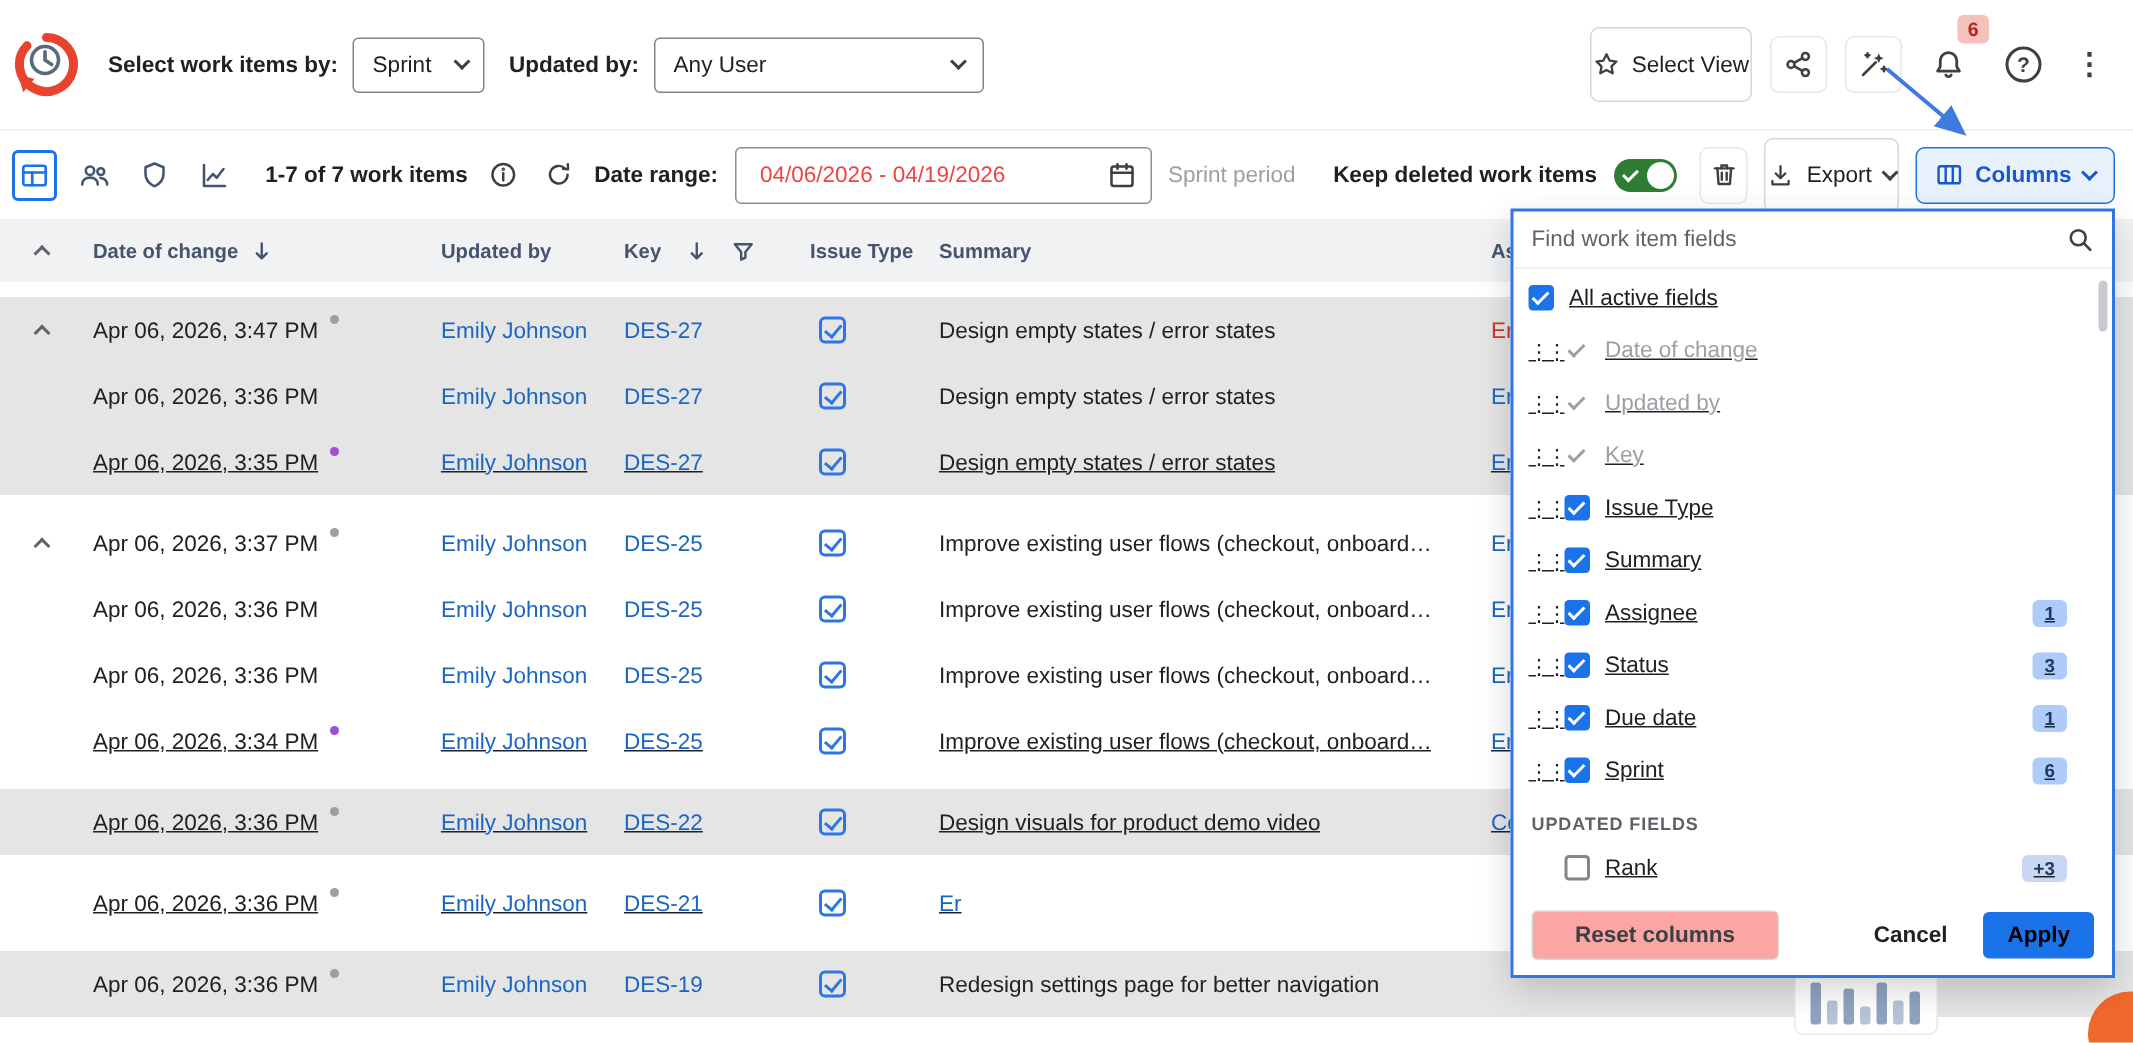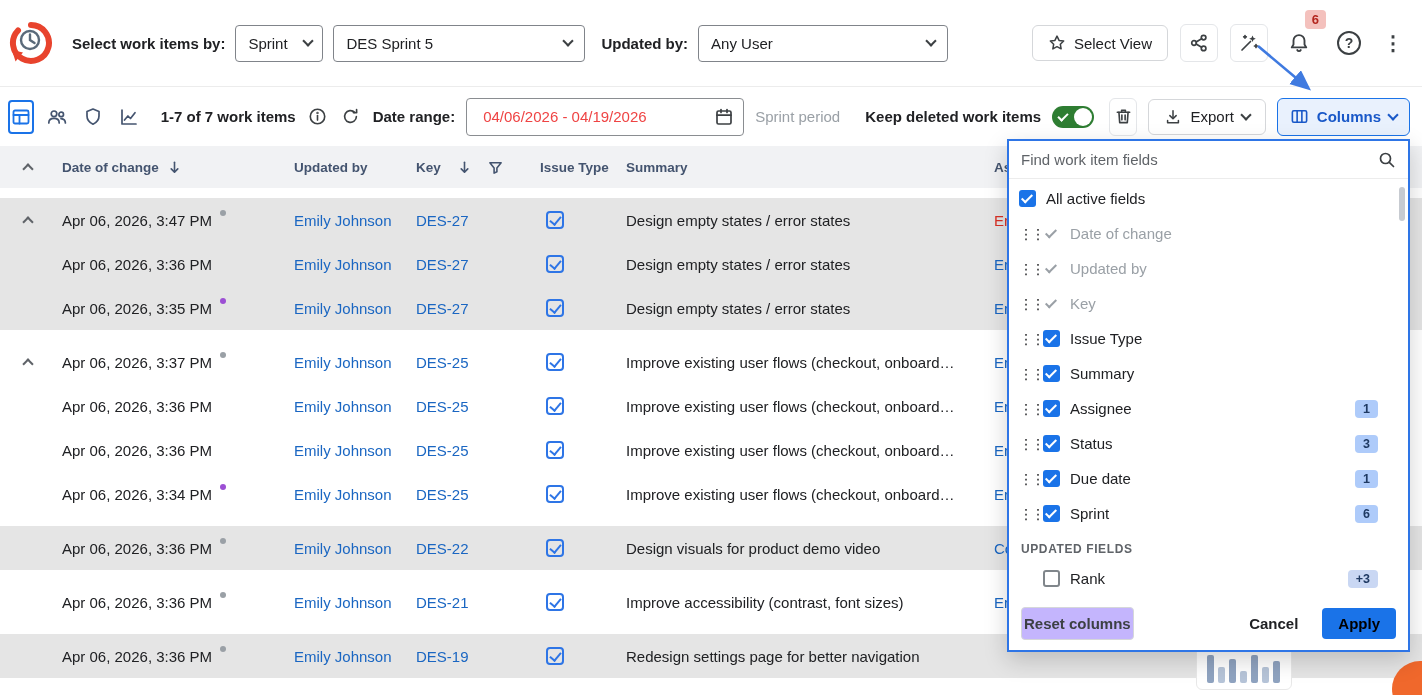--- a/index.html
+++ b/index.html
@@ -22,22 +22,22 @@
   .hlbl{font-weight:700;white-space:nowrap;}
   .dd{height:37px;border:1px solid #80848a;border-radius:4px;background:#fff;display:flex;
       align-items:center;padding:0 12px;cursor:pointer;gap:8px;}
   .dd .sp{flex:1;}
   .chv{width:8px;height:8px;border-right:2px solid #3c4043;border-bottom:2px solid #3c4043;
        transform:rotate(45deg);margin-top:-4px;flex:0 0 8px;}
   .chv.up{transform:rotate(-135deg);margin-top:4px;}
   .chv.gray{border-color:#5f6368;}
   .chv.blue{border-color:#1958c8;}
   .hright{margin-left:auto;display:flex;align-items:center;gap:12px;}
-  .btn-outline{height:36px;border:1px solid #d5d7da;border-radius:6px;display:flex;align-items:center;
-       gap:8px;padding:0 15px;background:#fff;white-space:nowrap;}
+  .btn-outline{height:50px;border:1px solid #d5d7da;border-radius:6px;display:flex;align-items:center;
+       gap:8px;padding:0 1px;background:#fff;white-space:nowrap;}
   .icon-btn{width:38px;height:38px;border:1px solid #e4e6e9;border-radius:6px;display:flex;
        align-items:center;justify-content:center;background:#fff;position:relative;}
   .icon-btn.plain{border:none;}
   .nbadge{position:absolute;top:-14px;right:-8px;background:#f4c1bd;color:#b3261e;border-radius:4px;
        padding:1px 7px;font-size:13px;font-weight:700;line-height:17px;}
   .qcircle{width:24px;height:24px;border:2px solid #3c4043;border-radius:50%;display:flex;
        align-items:center;justify-content:center;font-weight:700;font-size:14px;color:#3c4043;}
   .dots{font-size:20px;font-weight:700;color:#3c4043;line-height:1;}
 
   
@@ -59,60 +59,60 @@
        border:solid #fff;border-width:0 2px 2px 0;transform:rotate(45deg);}
   .columns-btn{height:38px;display:flex;align-items:center;gap:8px;padding:0 12px;
        border:1.5px solid var(--accent);background:#e9f1fd;color:#1958c8;border-radius:6px;font-weight:600;}
 
   
   .grid{display:grid;grid-template-columns:56px 232px 122px 124px 86px 368px 1fr;align-items:center;}
   .thead{background:#f1f2f4;height:42px;font-size:13.5px;font-weight:700;color:#44546f;}
   .tbody{margin-top:10px;}
   .row{height:44px;}
   .row.gray{background:#e5e5e5;}
-  .row.gap{margin-bottom:10px;}
+  .row.gap{margin-bottom:10px;text-decoration:underline;}
   .cell{padding-left:6px;display:flex;align-items:center;gap:8px;min-width:0;}
   .c-center{justify-content:center;padding-left:0;}
   .cell.ell span{overflow:hidden;white-space:nowrap;text-overflow:ellipsis;max-width:100%;}
   .link{color:var(--link);text-decoration:none;white-space:nowrap;}
   .link.red{color:var(--danger);}
   .dot{width:6px;height:6px;border-radius:50%;display:inline-block;transform:translateY(-7px);flex:0 0 6px;}
   .dot-gray{background:#9aa0a6;}
   .dot-purple{background:#9c4fd4;}
   .task{width:18px;height:18px;border:2px solid #2e75e6;border-radius:4px;position:relative;
        flex:0 0 18px;margin-left:6px;}
   .task::after{content:"";position:absolute;left:4px;top:1px;width:5px;height:9px;
        border:solid #2e75e6;border-width:0 2px 2px 0;transform:rotate(40deg);}
 
   
   .popup{position:absolute;left:1007px;top:139px;width:403px;border:2px solid var(--popup_border);
        background:#fff;box-shadow:0 8px 22px rgba(0,0,0,.18);z-index:20;}
   .p-search{display:flex;align-items:center;height:38px;padding:0 12px;border-bottom:1px solid #ececec;gap:8px;}
   .p-search input{border:none;outline:none;flex:1;font:inherit;color:#701a75;}
   .p-search input::placeholder{color:#5f6368;}
   .p-body{position:relative;padding-top:2px;}
-  .f-row{display:flex;align-items:center;height:35px;padding:0 30px 0 10px;gap:10px;}
+  .f-row{display:flex;align-items:center;height:35px;padding:0 30px 0 10px;gap:10px;text-decoration:underline;}
   .drag{color:#202124;font-size:14px;letter-spacing:-2px;width:14px;flex:0 0 14px;cursor:grab;line-height:1;}
   .flabel{white-space:nowrap;}
   .f-row.disabled .flabel{color:#9aa0a6;}
   .cb{width:17px;height:17px;border-radius:3px;position:relative;flex:0 0 17px;cursor:pointer;}
   .cb-checked{background:var(--accent);}
   .cb-checked::after{content:"";position:absolute;left:5px;top:2px;width:4px;height:9px;
        border:solid #fff;border-width:0 2px 2px 0;transform:rotate(45deg);}
   .cb-unchecked{border:2px solid #80868b;background:#fff;}
   .cb-disabled::after{content:"";position:absolute;left:5px;top:2px;width:4px;height:9px;
        border:solid #9aa0a6;border-width:0 2px 2px 0;transform:rotate(45deg);}
   .badge{margin-left:auto;background:var(--badge_bg);color:#1f3a63;font-size:12.5px;font-weight:600;
        padding:2px 8px;border-radius:4px;}
   .badge.light{background:#c9d7f3;}
   .sec{height:24px;display:flex;align-items:center;padding:0 12px;font-size:12px;font-weight:700;
        color:#5f6368;letter-spacing:.6px;margin-top:6px;}
   .p-scrollbar{position:absolute;right:3px;top:8px;width:6px;height:34px;background:#c7cbd1;border-radius:3px;}
   .p-footer{display:flex;align-items:center;height:54px;padding:0 12px;gap:24px;}
-  .reset-btn{height:33px;border:1px solid #d5d7da;border-radius:4px;background:#c4b5fd;padding:0 2px;
+  .reset-btn{height:33px;border:1px solid #d5d7da;border-radius:4px;background:#fca5a5;padding:0 28px;
        font-weight:600;color:#3c4043;}
   .cancel-btn{margin-left:auto;font-weight:600;}
   .apply-btn{height:31px;background:var(--accent);color:#000000;border-radius:4px;padding:0 16px;font-weight:600;}
 
   
   .annot{position:absolute;left:1248px;top:36px;z-index:40;pointer-events:none;}
   .bars-card{position:absolute;left:1196px;top:642px;width:96px;height:48px;background:#fff;
        border:1px solid #e8e8e8;border-radius:6px;display:flex;align-items:flex-end;gap:4px;
        padding:6px 10px;z-index:15;}
   .bars-card span{width:7px;border-radius:2px;background:#b6c4d8;display:block;}
@@ -129,27 +129,22 @@
     <circle cx="22" cy="20" r="9" fill="#fff" stroke="#5a6a7a" stroke-width="2.4"></circle>
     <path d="M22 14.5V20l4.5 3" stroke="#5a6a7a" stroke-width="2.4" fill="none" stroke-linecap="round"></path>
     <path d="M4 30l11 2.5-7.5 9z" fill="#e8432d"></path>
   </svg>
   <span class="hlbl">Select work items by:</span>
   <div class="dd" style="width:88px">
     <span>Sprint</span>
     <span class="sp"></span>
       <span class="chv"></span>
   </div>
-  <div class="dd" style="width:252px">
-    <span>DES Sprint 5</span>
-    <span class="sp"></span>
-      <span class="chv"></span>
-  </div>
   <span class="hlbl" style="margin-left:6px">Updated by:</span>
-  <div class="dd" style="width:250px">
+  <div class="dd" style="width:220px">
     <span>Any User</span>
     <span class="sp"></span>
       <span class="chv"></span>
   </div>
 
   <div class="hright">
     <button class="btn-outline">
       <svg width="18" height="18" viewBox="0 0 20 20" class="st-dark">
         <path d="M10 2.4l2.3 4.7 5.1.7-3.7 3.6.9 5.1-4.6-2.4-4.6 2.4.9-5.1L2.6 7.8l5.1-.7z"></path>
       </svg>
@@ -508,23 +503,20 @@
         </div>
     <div class="cell">
           <a class="link">Emily Johnson</a>
         </div>
     <div class="cell">
           <a class="link">DES-21</a>
         </div>
     <div class="cell">
           <span class="task"></span>
         </div>
-    <div class="cell ell">
-          <span>Improve accessibility (contrast, font sizes)</span>
-        </div>
     <div class="cell">
           <a class="link">Er</a>
         </div>
   </div>
       <div class="grid row gray">
     <div class="cell c-center">
           <span class="chv up gray" style="visibility: hidden;"></span>
         </div>
     <div class="cell">
           <span>Apr 06, 2026, 3:36 PM</span>

